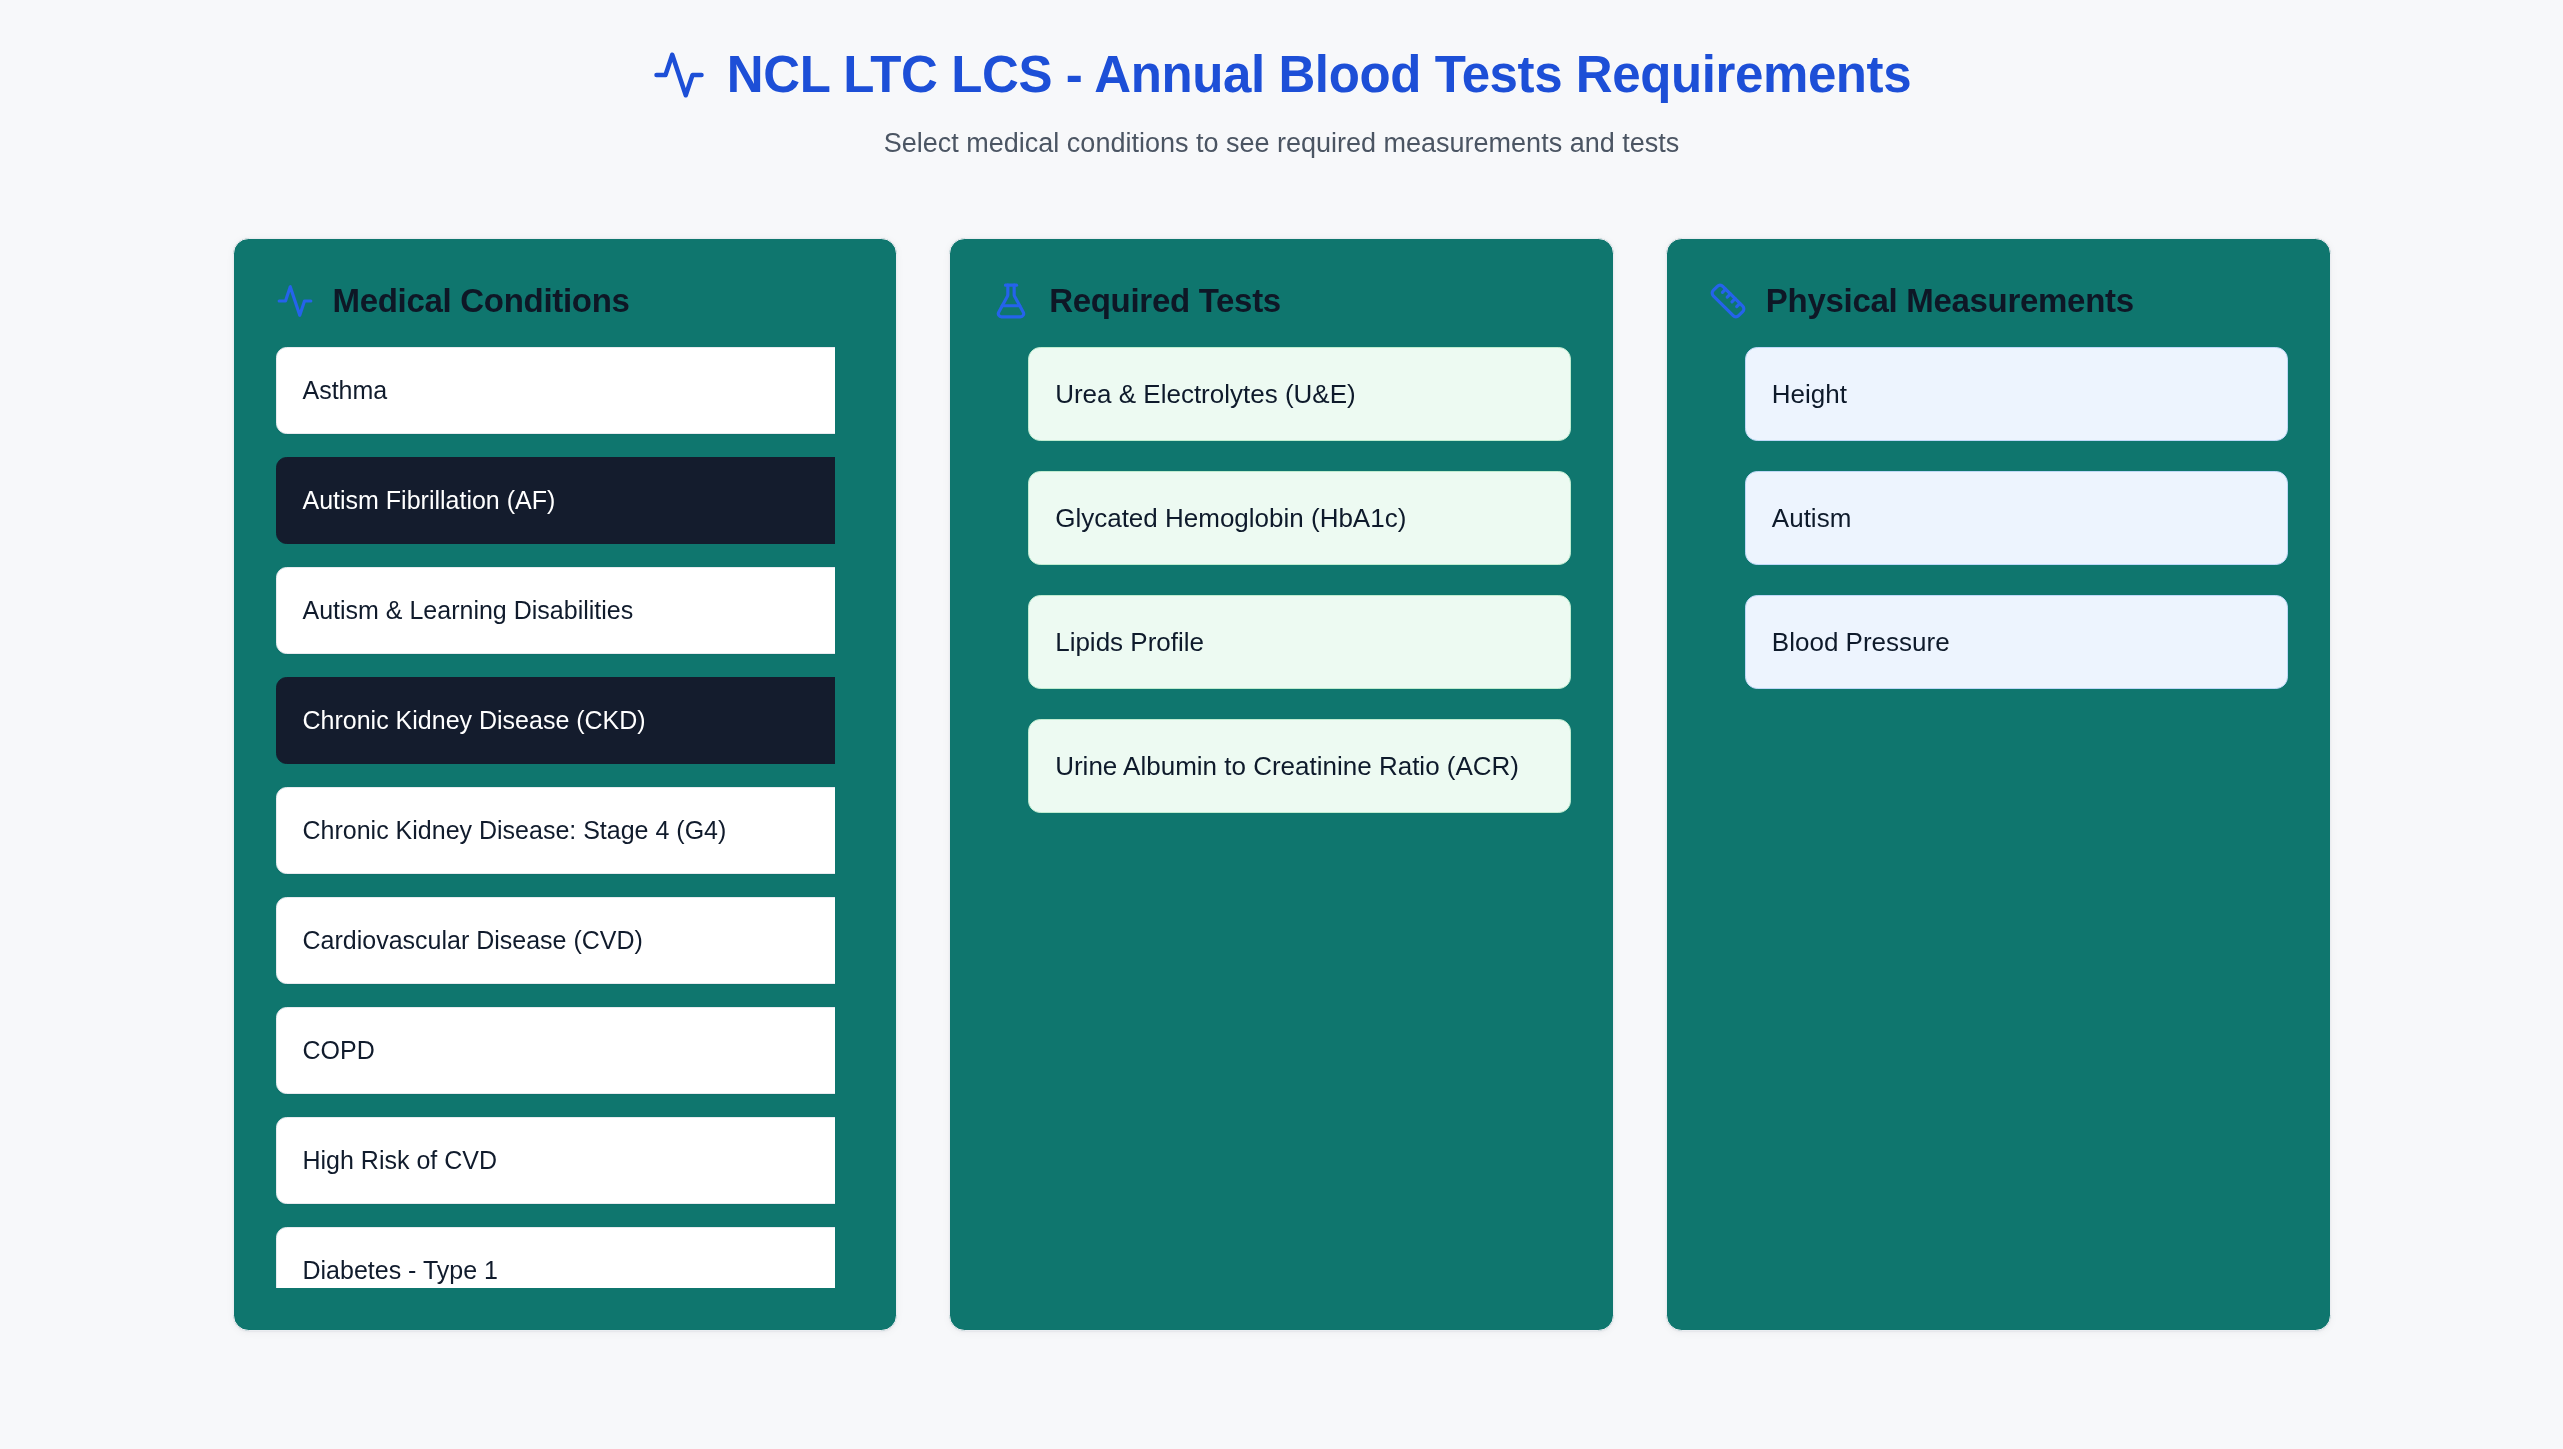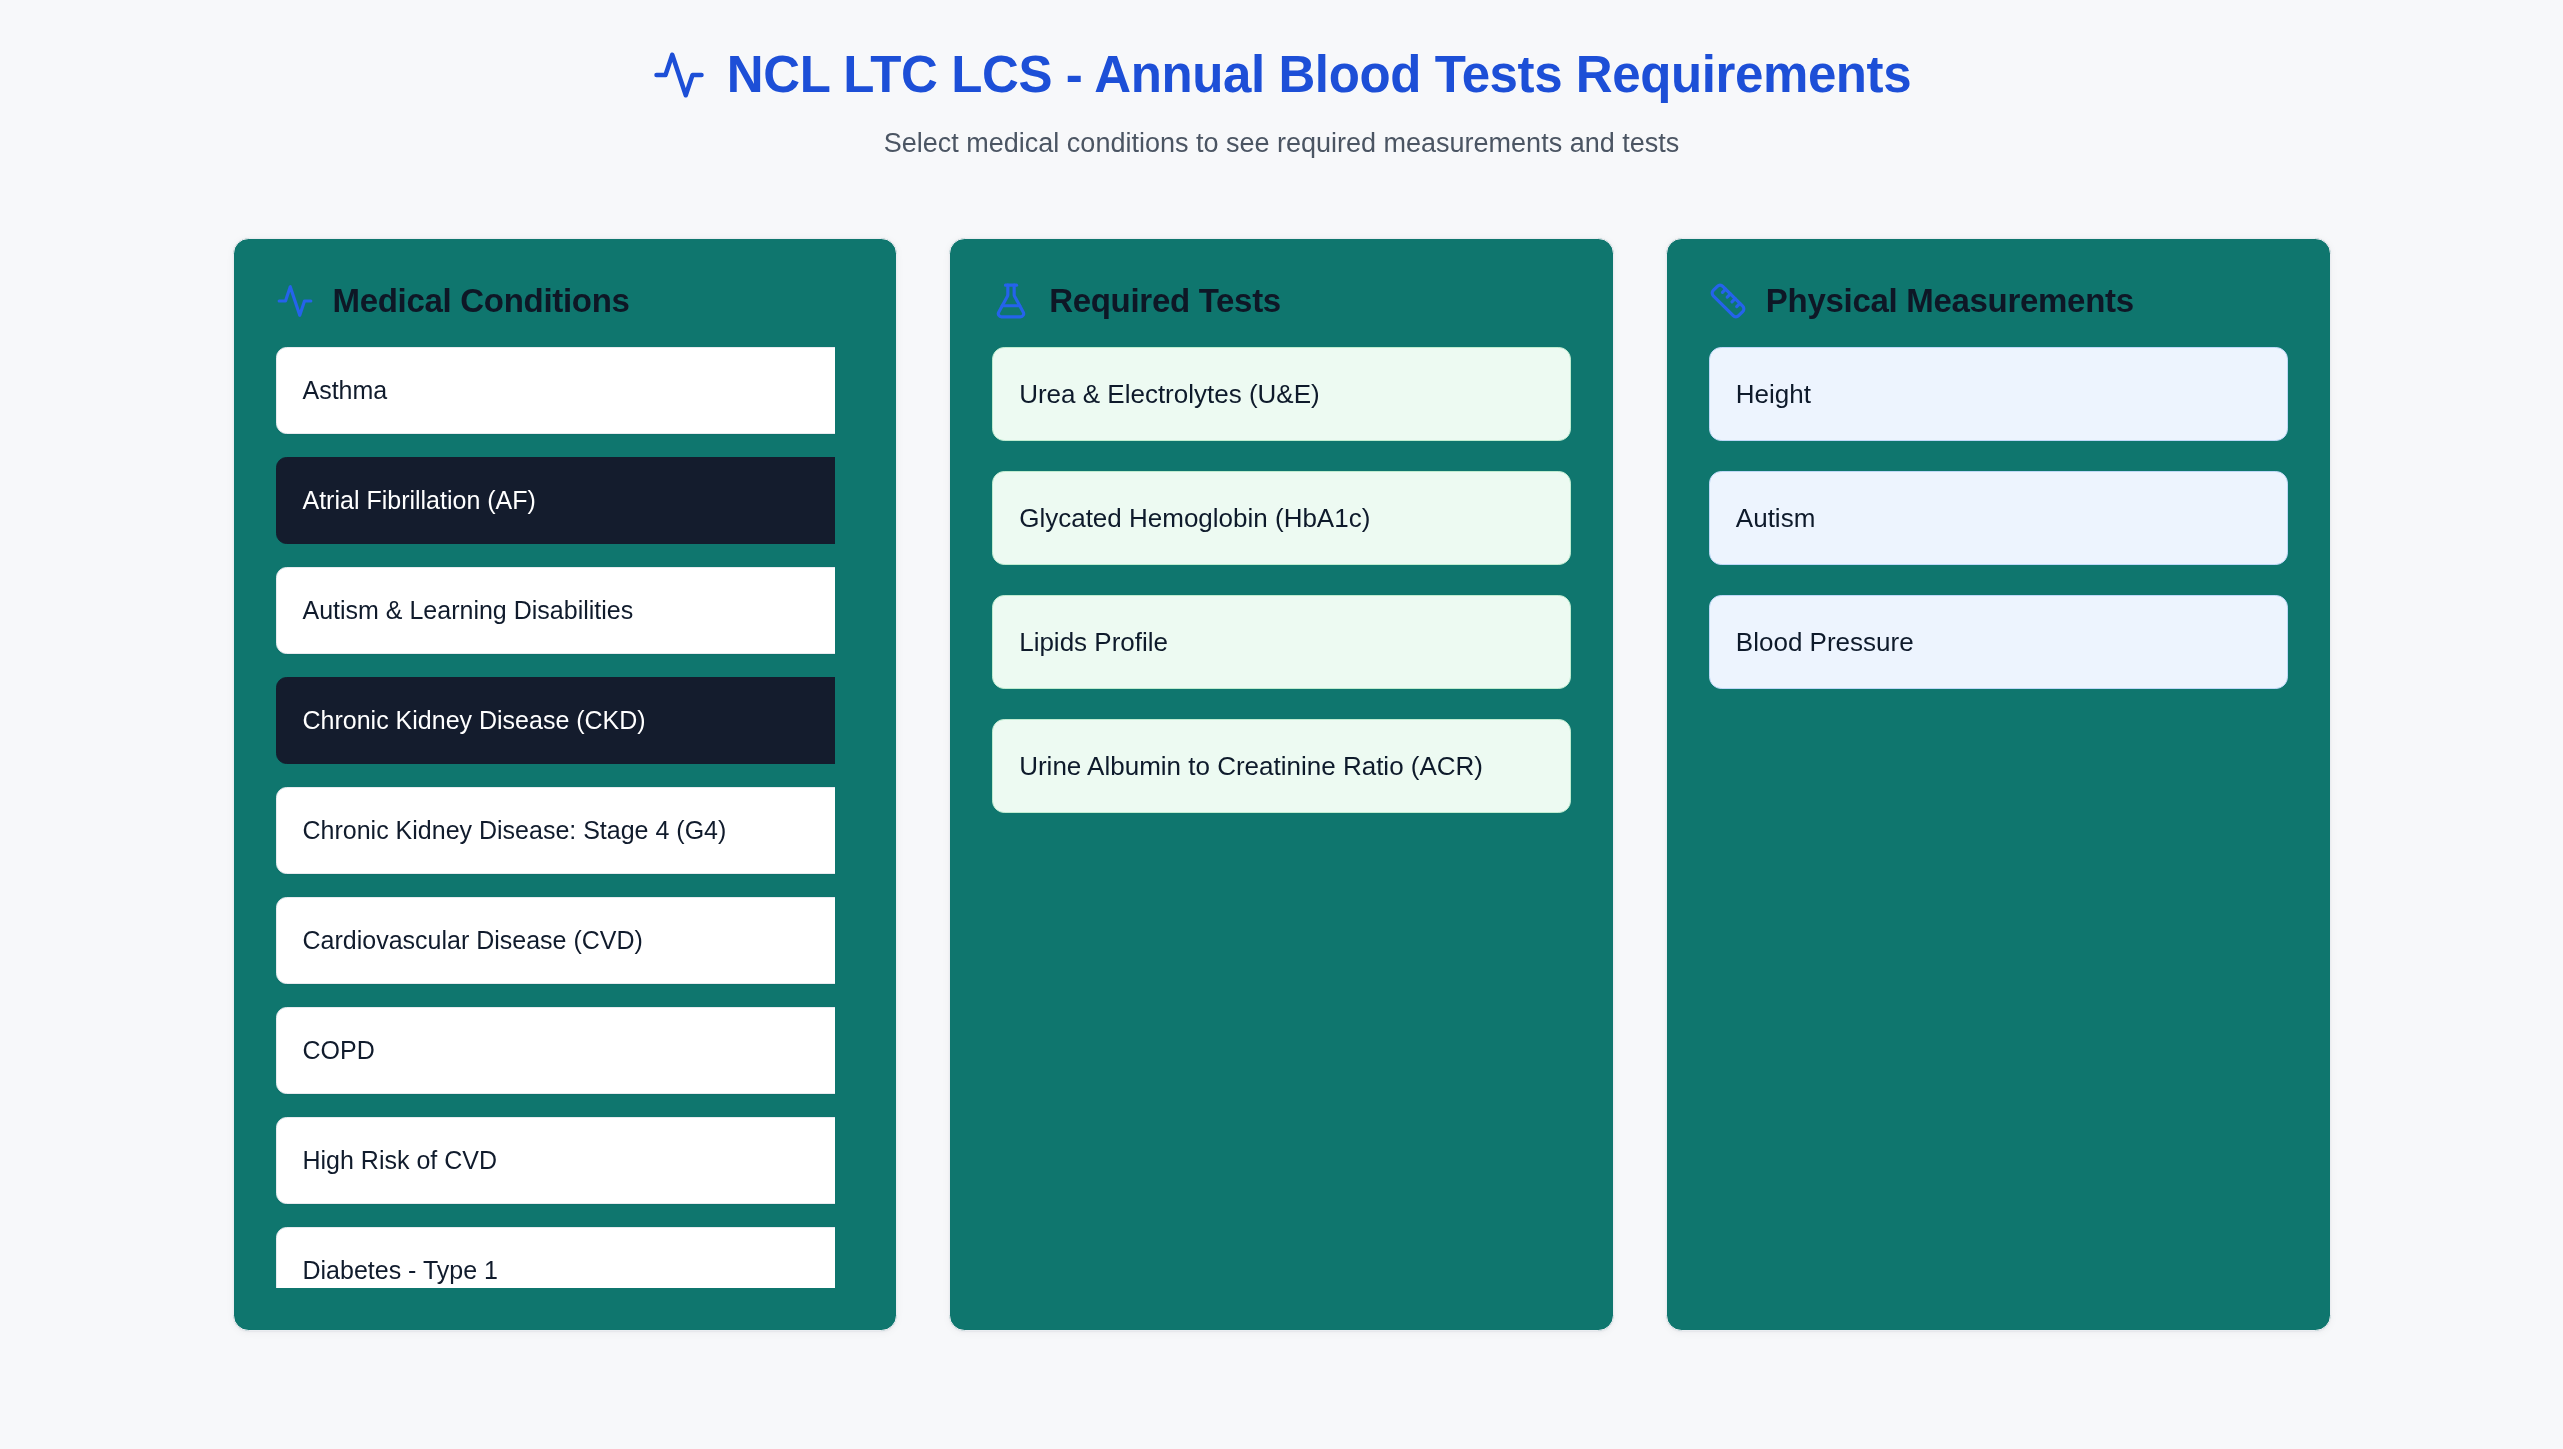--- a/index.html
+++ b/index.html
@@ -47,21 +47,21 @@
     text-align: left; cursor: pointer;
   }
   .cond-item.selected {
     background: #141c2d; border-color: #141c2d; color: #ffffff;
     box-shadow: none;
   }
 
   .pill {
     display: flex; align-items: center; height: 94px; margin-bottom: 30px;
     padding: 12px 26px; border-radius: 12.2px;
-    font-size: 26px; font-weight: 500; color: #0e1a2b;
+    font-size: 26px; font-weight: 500; color: #0e1a2b; margin-left: 36px;
   }
   .pill.test { background: #edfaf2; border: 0.9px solid #bfebd0; }
   .pill.meas { background: #edf4fe; border: 0.9px solid #bed8f7; }
 </style>
 </head>
 <body>
 
 <header class="page-header">
   <h1 class="title-row">
     <span>
@@ -84,21 +84,21 @@
           </svg>
       </span>
       <h2>Medical Conditions</h2>
     </div>
     <div class="cond-viewport">
 
     <button class="cond-item">
           <span>Asthma</span>
         </button>
         <button class="cond-item selected">
-          <span>Atrial Fibrillation (AF)</span>
+          <span>Autism Fibrillation (AF)</span>
         </button>
         <button class="cond-item">
           <span>Autism &amp; Learning Disabilities</span>
         </button>
         <button class="cond-item selected">
           <span>Chronic Kidney Disease (CKD)</span>
         </button>
         <button class="cond-item">
           <span>Chronic Kidney Disease: Stage 4 (G4)</span>
         </button>

